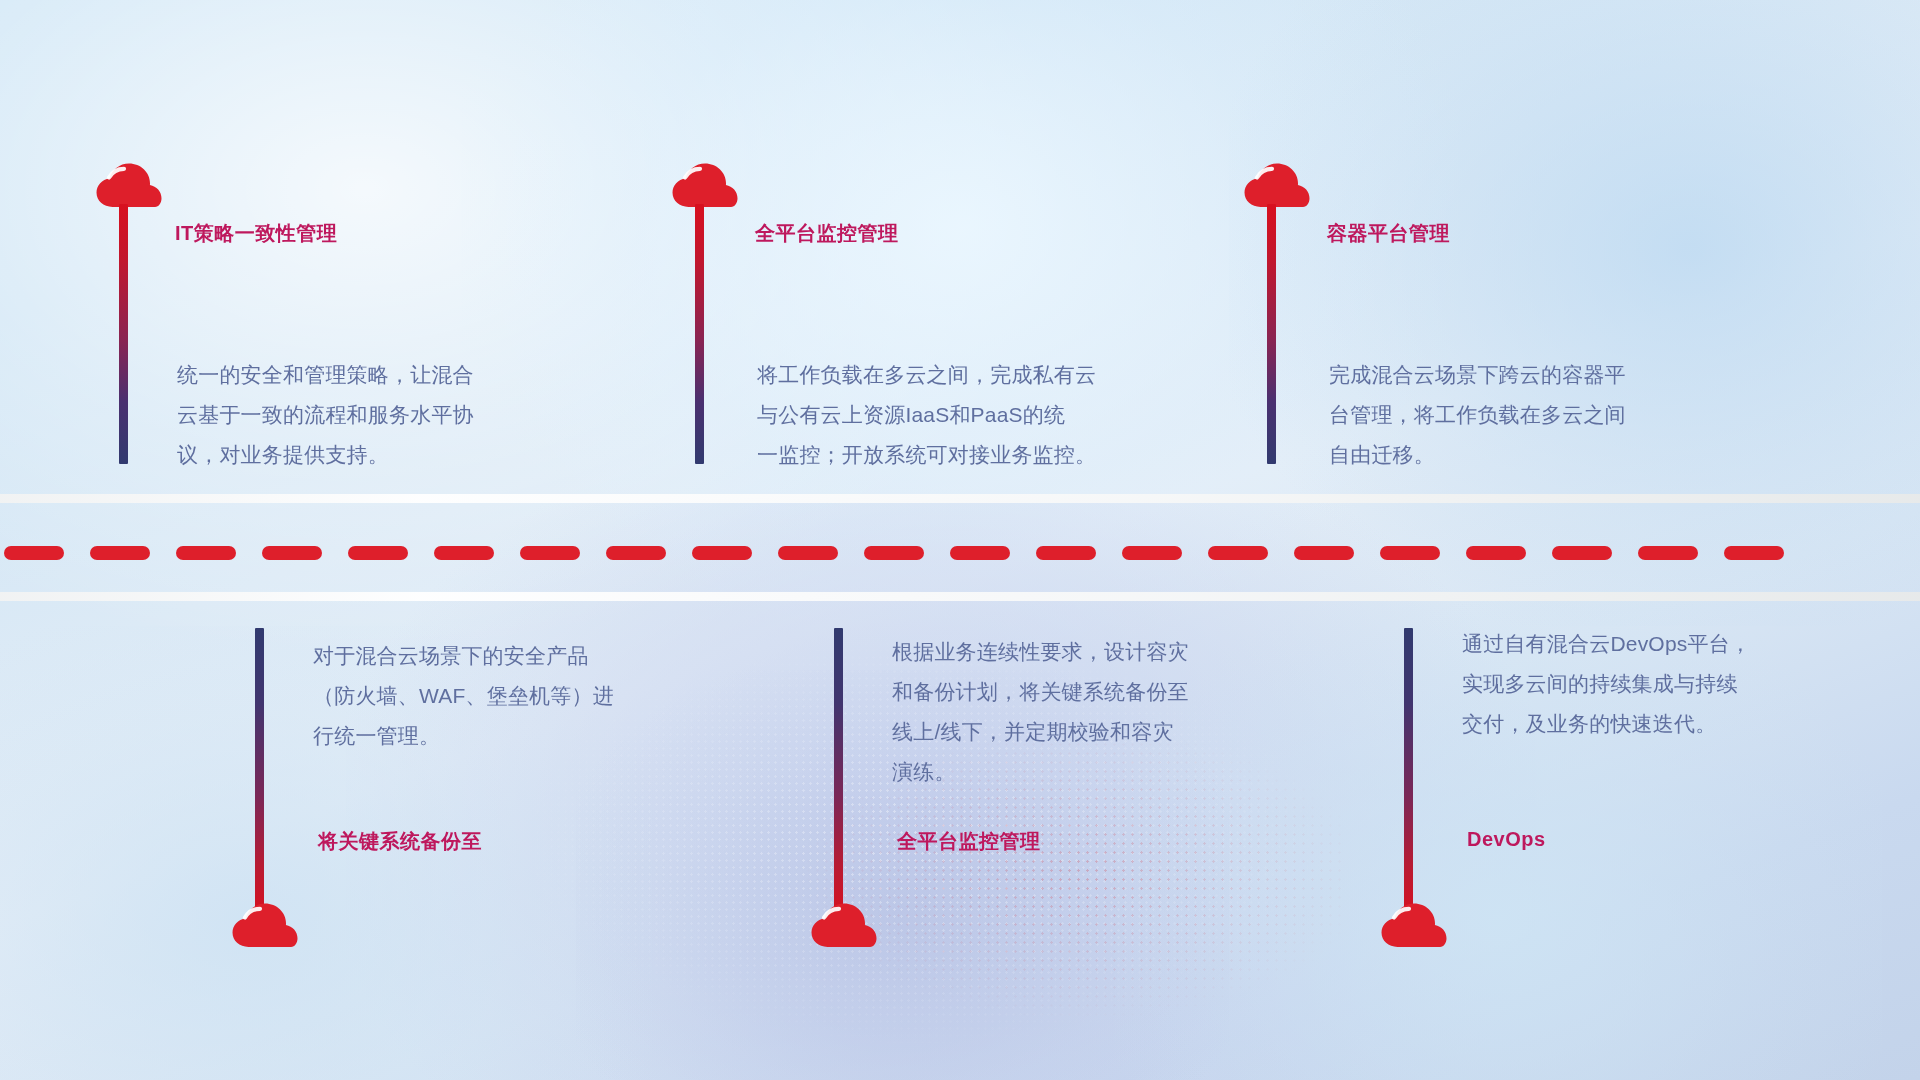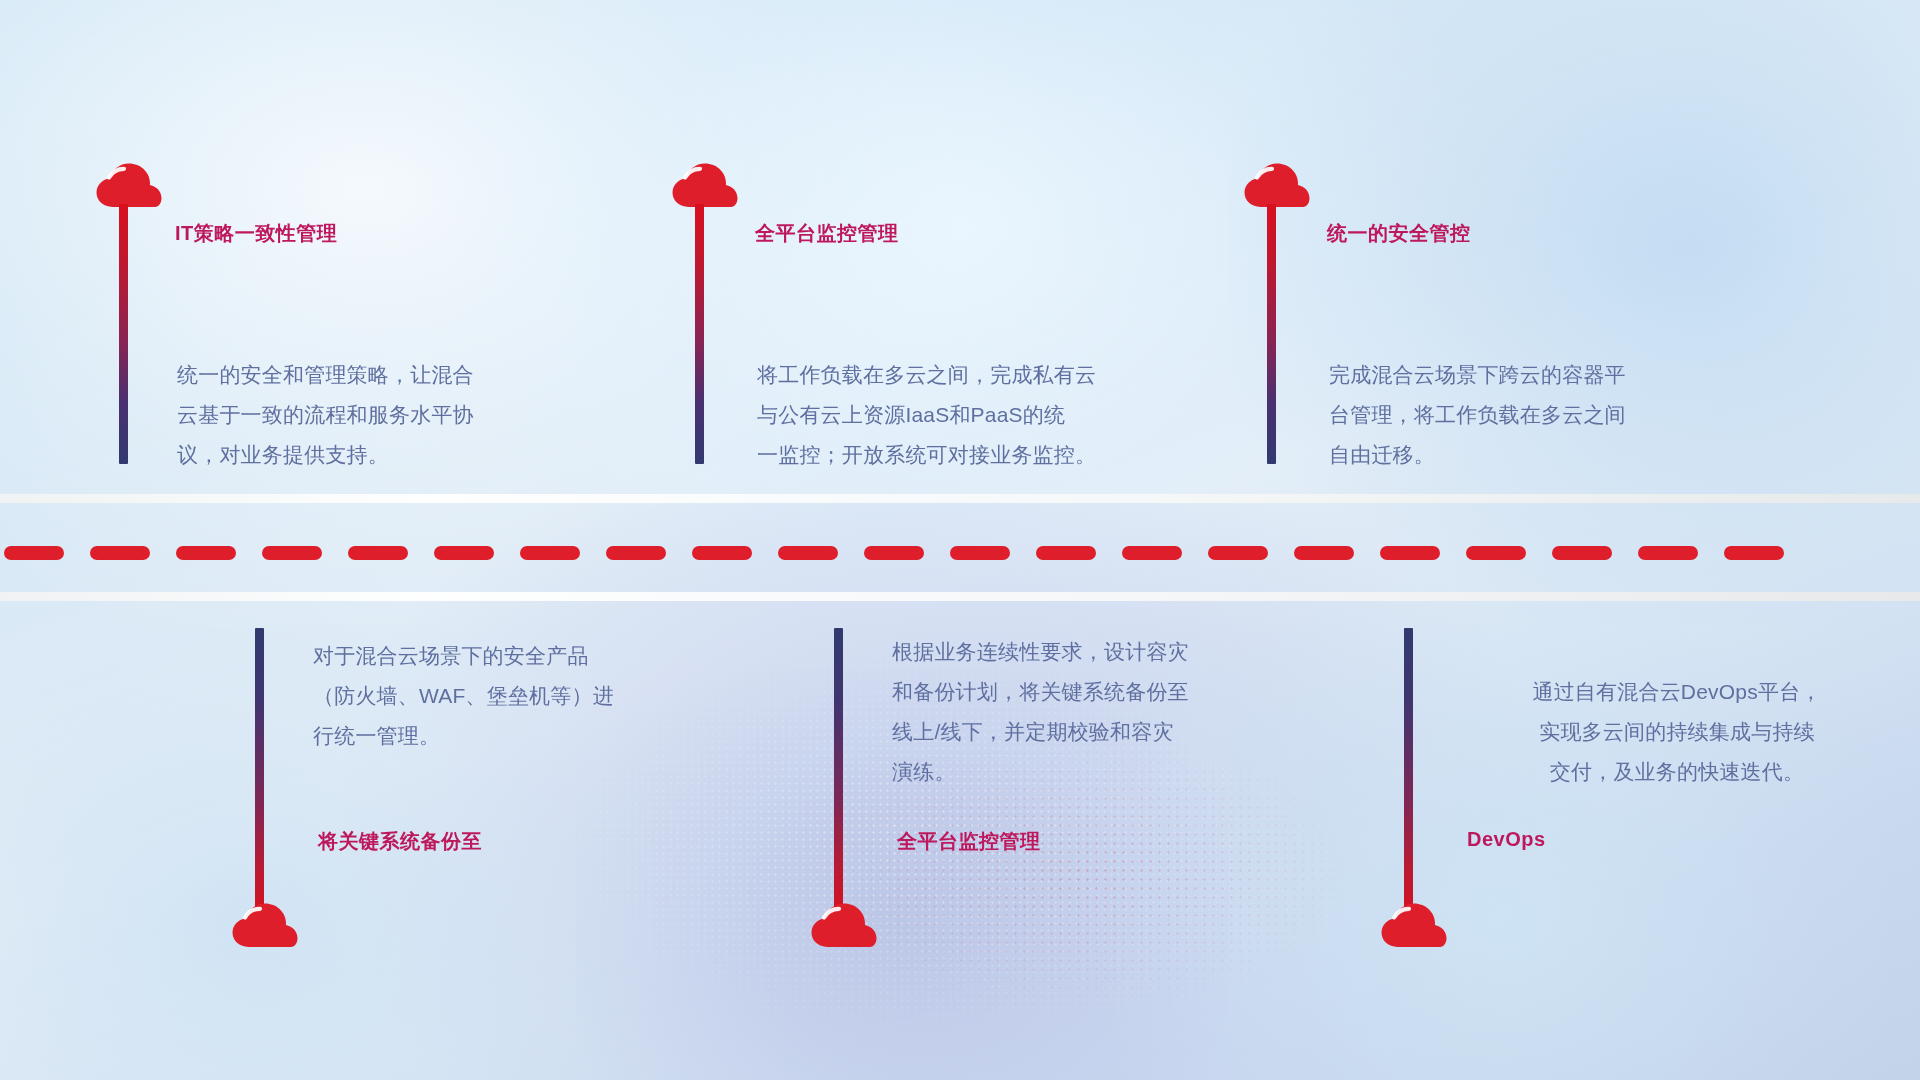--- a/index.html
+++ b/index.html
@@ -104,21 +104,21 @@
   </div>
 
   <div class="col">
     <div class="cloud" style="left:1243px;top:160px;">
       <svg viewBox="0 0 68 48" width="68" height="48" aria-hidden="true">
         <path d="M17.5 47C8.4 47 1.5 40.9 1.5 32.6c0-7.4 5.5-13.3 13-14.2C16.9 9.9 24.7 3.6 34 3.6c11.6 0 21 8.8 21 19.6 0 .6 0 1.2-.1 1.8 6.6 1.2 11.6 6.7 11.6 13.3 0 4.6-2.6 8.7-6.5 8.7H17.5z" fill="#de1f2b"></path>
         <path d="M14 17.5c3-5.2 8.6-8.7 15-8.7" fill="none" stroke="#ffffff" stroke-width="4.2" stroke-linecap="round" opacity=".92"></path>
       </svg>
     </div>
     <div class="stem stem-down" style="left:1267px;top:204px;height:260px;"></div>
-    <div class="title" style="left:1327px;top:220px;">统一的安全管控</div>
+    <div class="title" style="left:1327px;top:220px;">容器平台管理</div>
     <div class="body" style="left:1329px;top:355px;width:430px;">完成混合云场景下跨云的容器平
 台管理，将工作负载在多云之间
 自由迁移。</div>
   </div>
 
   <div class="divider divider-bar top"></div>
   <div class="dashline" id="dashline">
       <div class="dash" style="background: rgb(222, 31, 43);"></div>
       <div class="dash" style="background: rgb(222, 31, 43);"></div>
       <div class="dash" style="background: rgb(222, 31, 43);"></div>
@@ -167,21 +167,21 @@
     <div class="cloud" style="left:810px;top:900px;">
       <svg viewBox="0 0 68 48" width="68" height="48" aria-hidden="true">
         <path d="M17.5 47C8.4 47 1.5 40.9 1.5 32.6c0-7.4 5.5-13.3 13-14.2C16.9 9.9 24.7 3.6 34 3.6c11.6 0 21 8.8 21 19.6 0 .6 0 1.2-.1 1.8 6.6 1.2 11.6 6.7 11.6 13.3 0 4.6-2.6 8.7-6.5 8.7H17.5z" fill="#de1f2b"></path>
         <path d="M14 17.5c3-5.2 8.6-8.7 15-8.7" fill="none" stroke="#ffffff" stroke-width="4.2" stroke-linecap="round" opacity=".92"></path>
       </svg>
     </div>
   </div>
 
   <div class="col">
     <div class="stem stem-up" style="left:1404px;top:628px;height:290px;"></div>
-    <div class="body" style="left:1462px;top:672px;width:430px;text-align:center;">通过自有混合云DevOps平台，
+    <div class="body" style="left:1462px;top:624px;width:430px;">通过自有混合云DevOps平台，
 实现多云间的持续集成与持续
 交付，及业务的快速迭代。</div>
     <div class="title" style="left:1467px;top:828px;">DevOps</div>
     <div class="cloud" style="left:1380px;top:900px;">
       <svg viewBox="0 0 68 48" width="68" height="48" aria-hidden="true">
         <path d="M17.5 47C8.4 47 1.5 40.9 1.5 32.6c0-7.4 5.5-13.3 13-14.2C16.9 9.9 24.7 3.6 34 3.6c11.6 0 21 8.8 21 19.6 0 .6 0 1.2-.1 1.8 6.6 1.2 11.6 6.7 11.6 13.3 0 4.6-2.6 8.7-6.5 8.7H17.5z" fill="#de1f2b"></path>
         <path d="M14 17.5c3-5.2 8.6-8.7 15-8.7" fill="none" stroke="#ffffff" stroke-width="4.2" stroke-linecap="round" opacity=".92"></path>
       </svg>
     </div>
   </div>

